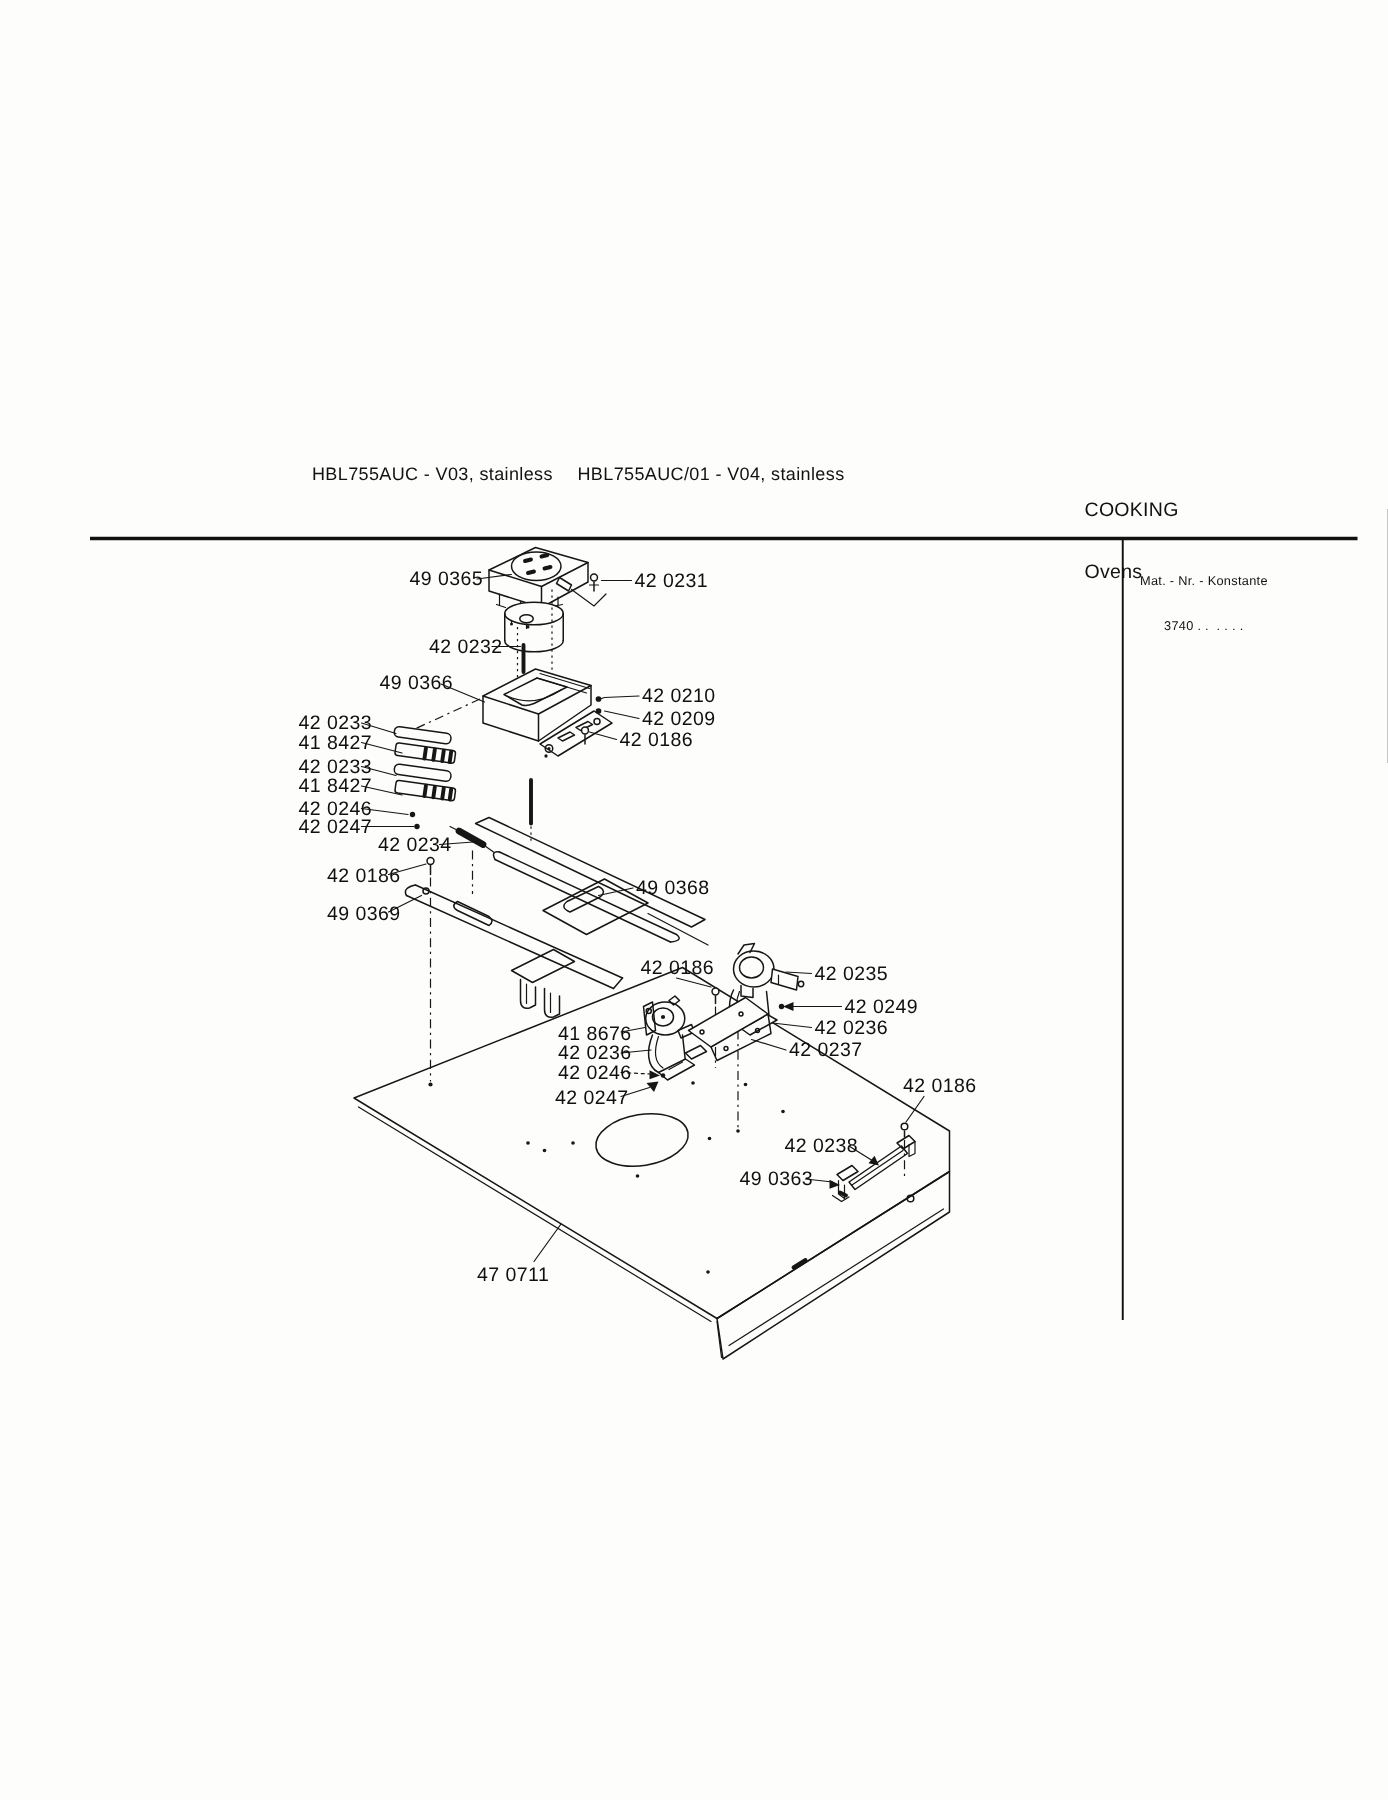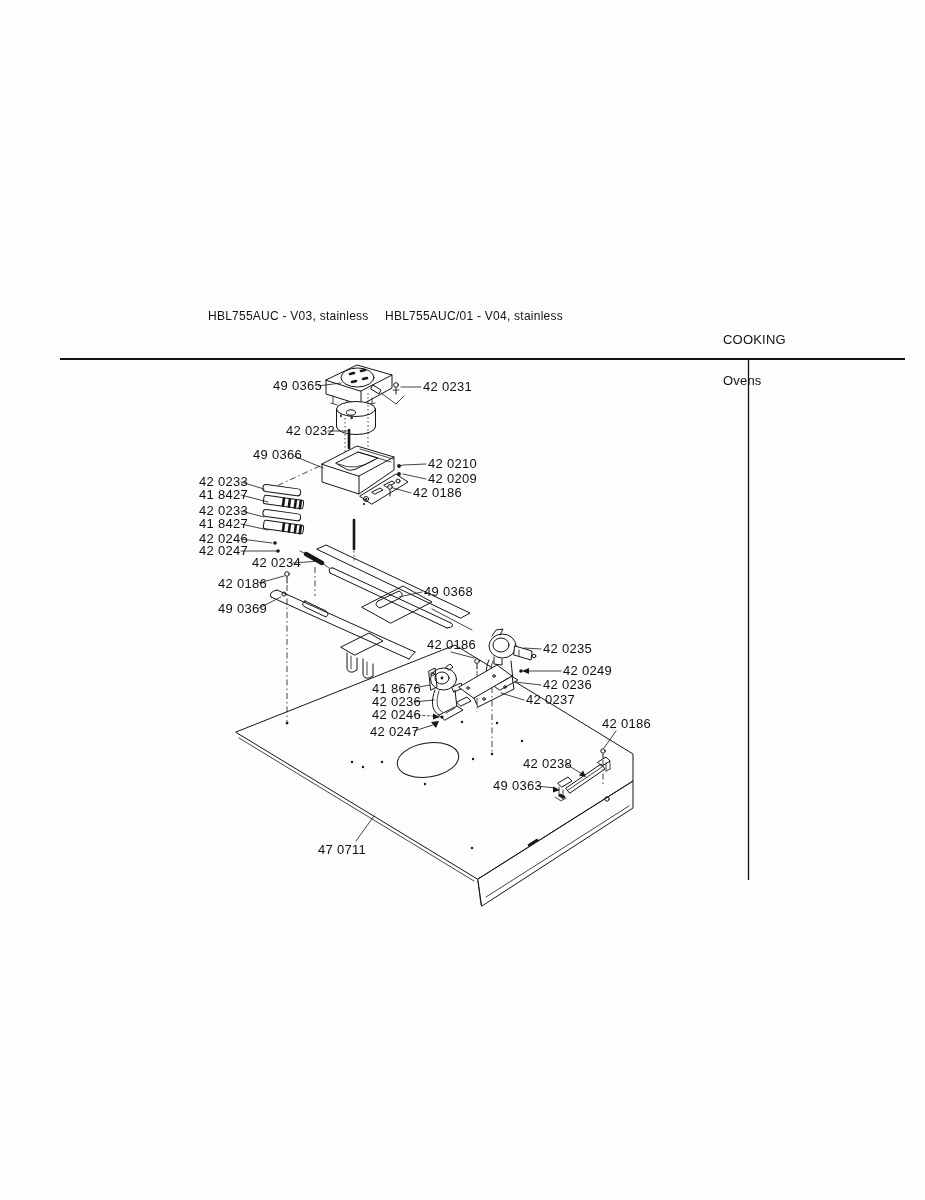--- a/index.html
+++ b/index.html
@@ -30,20 +30,24 @@
 
 <div class="page">
 
   <div class="abs hdr" style="left:208px; top:309px;">HBL755AUC - V03, stainless</div>
   <div class="abs hdr" style="left:385px; top:309px;">HBL755AUC/01 - V04, stainless</div>
   <div class="abs cat" style="left:723px; top:306px;">
     <div>COOKING</div>
     <div>Ovens</div>
   </div>
 
+  <div class="abs ibx" style="left:760px; top:362px;">
+    <div>Mat. - Nr. - Konstante</div>
+    <div class="v">3740 . .  . . . .</div>
+  </div>
 
   <svg class="diagram" width="925" height="1200" viewBox="0 0 925 1200">
 
     <line class="rule" x1="60" y1="359" x2="905" y2="359" stroke-width="2.2"></line>
     <line class="rule" x1="748.5" y1="360" x2="748.5" y2="880" stroke-width="1.3"></line>
 
     <g>
       <path class="ln paper" d="M236,732 L455,645 L633,754 L633,781 L478,879 Z"></path>
       <path class="thin" d="M239,738 L474,881"></path>
       <path class="ln" d="M478,879 L633,781 L633,808 L482,906 Z"></path>

